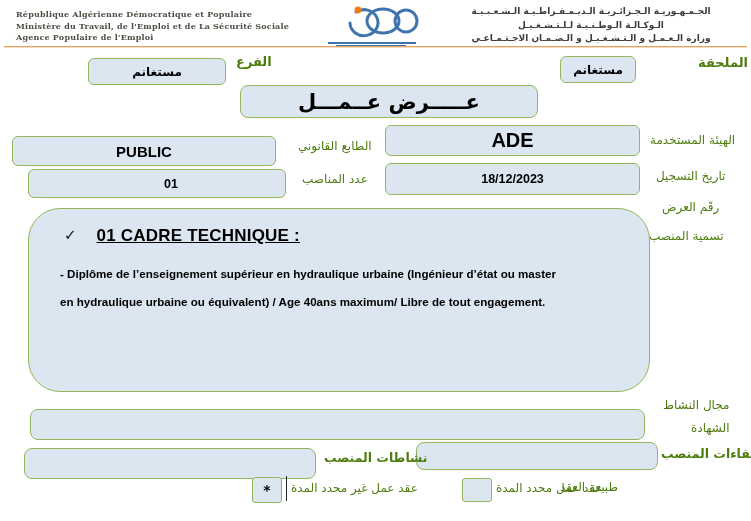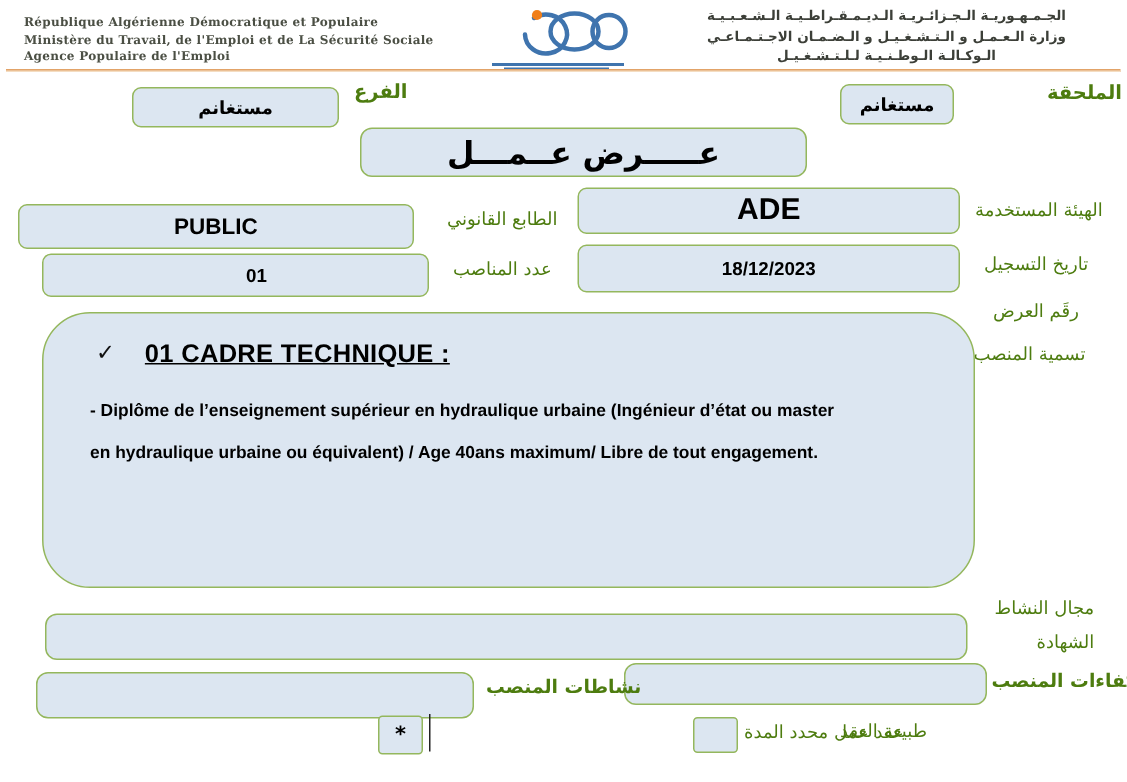--- a/index.html
+++ b/index.html
@@ -78,22 +78,22 @@
       <circle cx="38" cy="7" r="3.4" fill="#f07f1a"></circle>
       <ellipse cx="63" cy="18" rx="16" ry="12" fill="none" stroke="#3f74ae" stroke-width="3"></ellipse>
       <circle cx="86" cy="18" r="11" fill="none" stroke="#3f74ae" stroke-width="3"></circle>
     </svg>
   </div>
   <div class="logo-caption-line" style="left:328px; top:42px; width:88px;"></div>
   <div class="logo-caption-line" style="left:336px; top:45px; width:70px;"></div>
 
   <div class="abs hdr-ar">
     <div>الجـمـهـوريـة الـجـزائـريـة الـديـمـقـراطـيـة الـشـعـبـيـة</div>
+    <div>الـوكـالـة الـوطـنـيـة لـلـتـشـغـيـل</div>
     <div>وزارة الـعـمـل و الـتـشـغـيـل و الـضـمـان الاجـتـمـاعـي</div>
-    <div>الـوكـالـة الـوطـنـيـة لـلـتـشـغـيـل</div>
   </div>
 
   <div class="hdr-rule abs"></div>
 
   <div class="lbl b" style="left:698px; top:55px; font-size:13px;">الملحقة</div>
   <div class="fbox" style="left:560px; top:56px; width:76px; height:27px; font-size:12px;">مستغانم</div>
 
   <div class="lbl b" style="left:236px; top:54px; font-size:13px;">الفرع</div>
   <div class="fbox" style="left:88px; top:58px; width:138px; height:27px; font-size:12px;">مستغانم</div>
 
@@ -131,16 +131,17 @@
   <div class="lbl b" style="left:661px; top:446px; font-size:12.5px;">كفاءات المنصب</div>
   <div class="fbox" style="left:416px; top:442px; width:242px; height:28px; border-radius:8px;"></div>
 
   <div class="lbl b" style="left:324px; top:450px; font-size:12.5px;">نشاطات المنصب</div>
   <div class="fbox" style="left:24px; top:448px; width:292px; height:31px; border-radius:8px;"></div>
 
   <div class="lbl" style="left:560px; top:480px;">طبيعة العقد</div>
   <div class="lbl" style="left:496px; top:481px;text-align:center;">عقد عمل محدد المدة</div>
   <div class="fbox" style="left:462px; top:478px; width:30px; height:24px; border-radius:3px;"></div>
 
+  <div class="lbl" style="left:291px; top:481px;">عقد عمل غير محدد المدة</div>
   <div class="vbar"></div>
   <div class="fbox" style="left:252px; top:477px; width:30px; height:26px; border-radius:3px; font-size:14px;">*</div>
 
 </div>
 
 </body></html>

